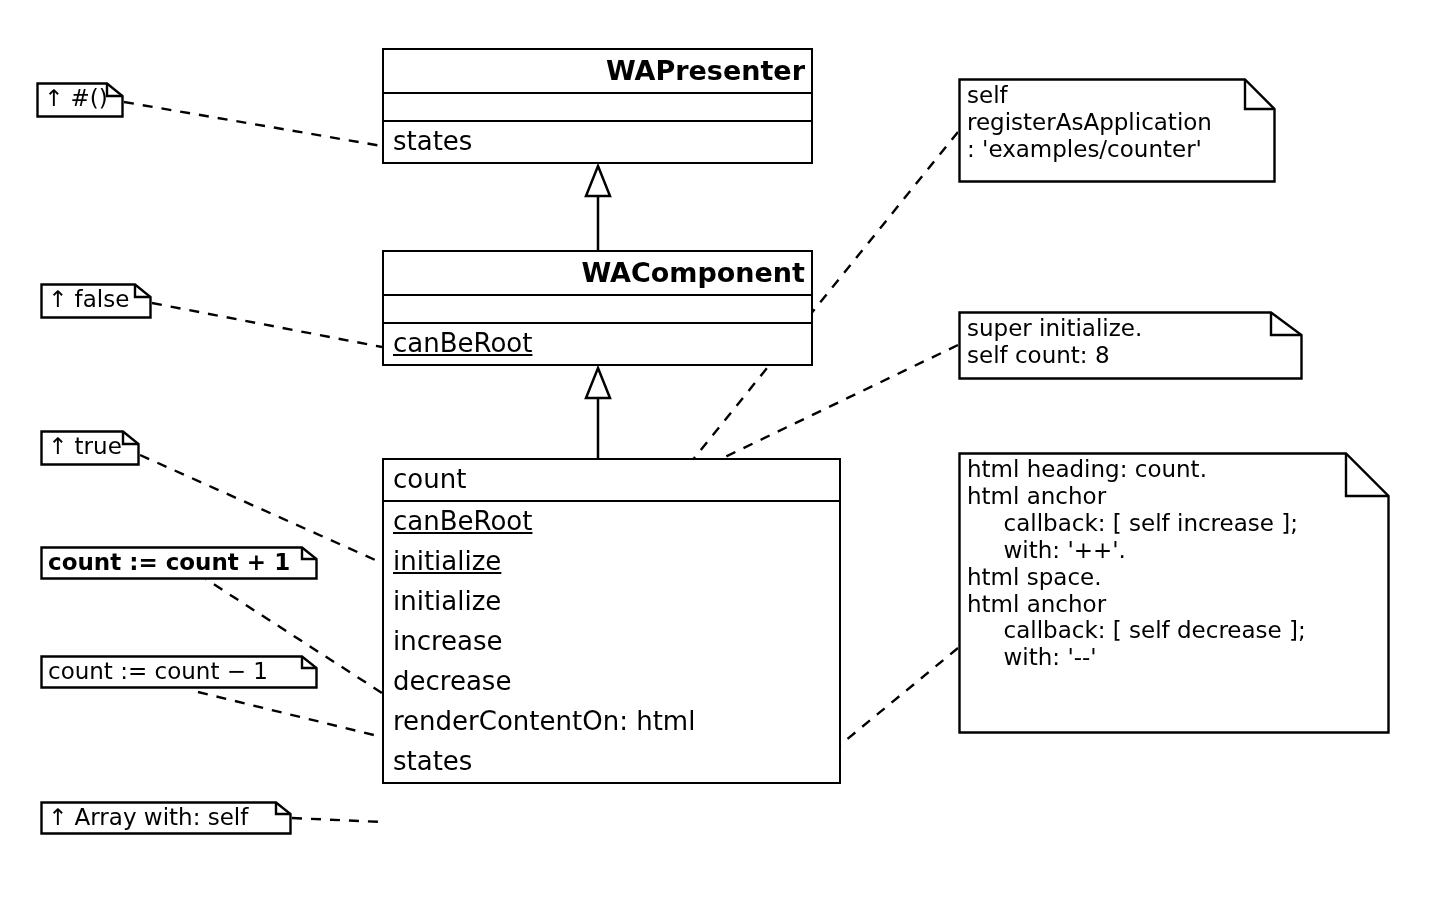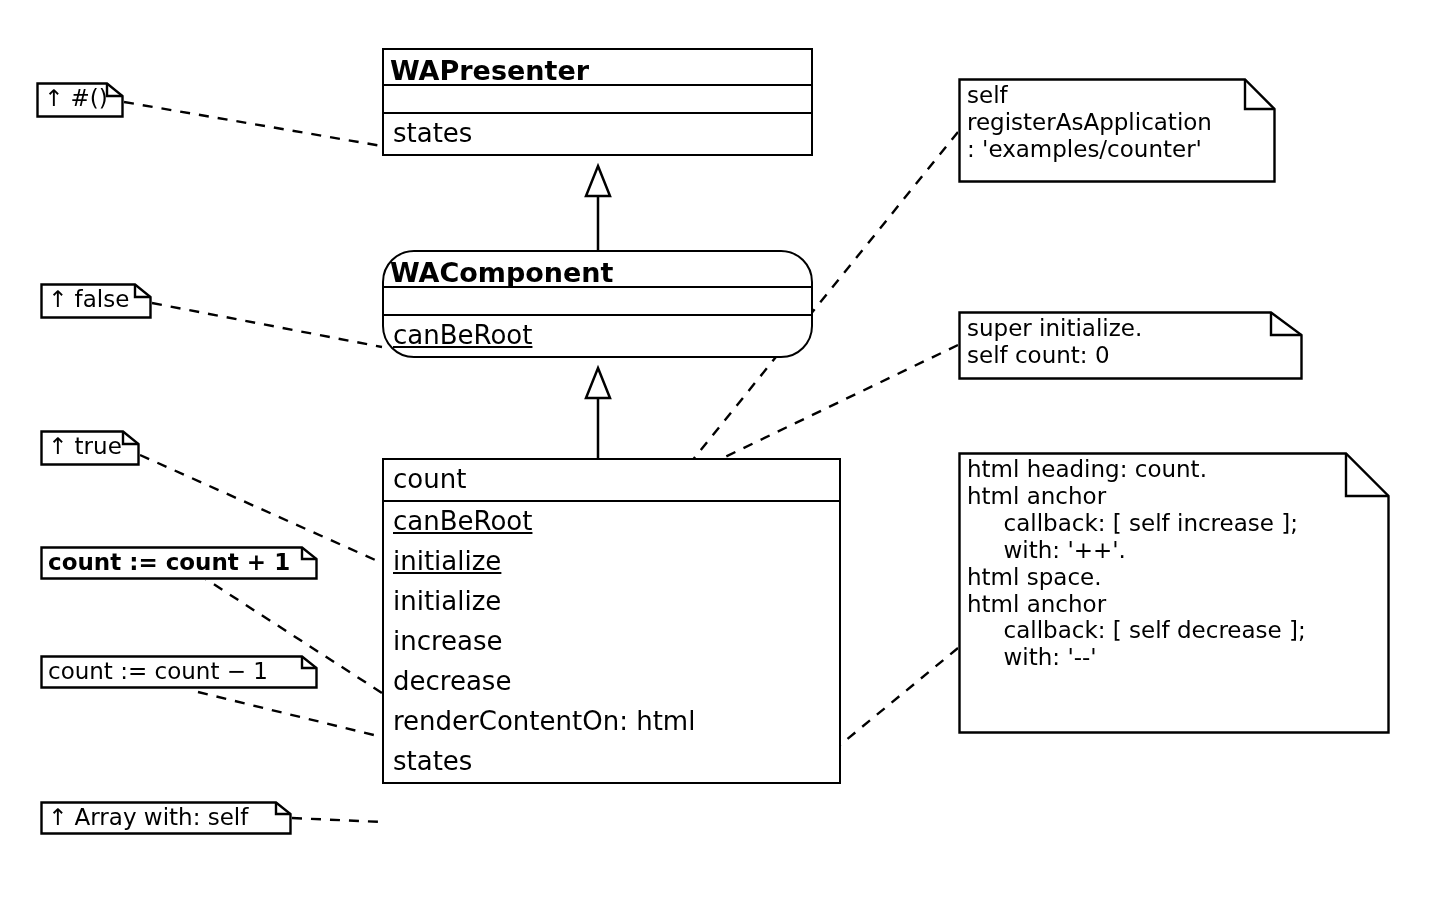--- a/index.html
+++ b/index.html
@@ -27,25 +27,25 @@
   
   .uml-class {
     position: absolute;
     box-sizing: border-box;
     border: 2.5px solid #000;
     background: #ffffff;
     z-index: 3;
   }
   .uml-title {
     box-sizing: border-box;
-    text-align: left;
+    text-align: right;
     font-weight: bold;
     font-size: 27px;
     line-height: 1;
-    padding: 7px 6px 0 6px;
+    padding: 7px 6px 8px 6px;
     border-bottom: 2.5px solid #000;
     color: #000;
     white-space: nowrap;
   }
   .uml-attrs {
     box-sizing: border-box;
     border-bottom: 2.5px solid #000;
   }
   .uml-row {
     box-sizing: border-box;
@@ -134,21 +134,21 @@
     <div class="uml-attrs">
       <div class="uml-row empty"></div>
     </div>
     <div class="uml-ops">
       <div class="uml-row">
         <span>states</span>
       </div>
     </div>
   </div>
 
-  <div class="uml-class" style="left:382px; top:250px; width:431px;border-radius:32px;">
+  <div class="uml-class" style="left:382px; top:250px; width:431px;">
     <div class="uml-title">WAComponent</div>
     <div class="uml-attrs">
       <div class="uml-row empty"></div>
     </div>
     <div class="uml-ops">
       <div class="uml-row">
         <span class="static">canBeRoot</span>
       </div>
     </div>
   </div>
@@ -241,21 +241,21 @@
 registerAsApplication
 : 'examples/counter'</div>
   </div>
 
   <div class="note code" style="left:958px; top:311px; width:345px; height:69px;">
     <svg width="345" height="69" viewBox="0 0 345 69">
       <path d="M 1.5 1.5 L 313 1.5 L 343.5 24 L 343.5 67.5 L 1.5 67.5 Z" fill="#ffffff" stroke="#000" stroke-width="2.4" stroke-linejoin="miter"></path>
       <path d="M 313 1.5 L 313 24 L 343.5 24" fill="none" stroke="#000" stroke-width="2.4"></path>
     </svg>
     <div class="note-text">super initialize.
-self count: 0</div>
+self count: 8</div>
   </div>
 
   <div class="note code" style="left:958px; top:452px; width:424px; height:282px;border-radius:22px;">
     <svg width="432" height="282" viewBox="0 0 432 282">
       <path d="M 1.5 1.5 L 388 1.5 L 430.5 44 L 430.5 280.5 L 1.5 280.5 Z" fill="#ffffff" stroke="#000" stroke-width="2.4" stroke-linejoin="miter"></path>
       <path d="M 388 1.5 L 388 44 L 430.5 44" fill="none" stroke="#000" stroke-width="2.4"></path>
     </svg>
     <div class="note-text">html heading: count.
 html anchor
      callback: [ self increase ];

